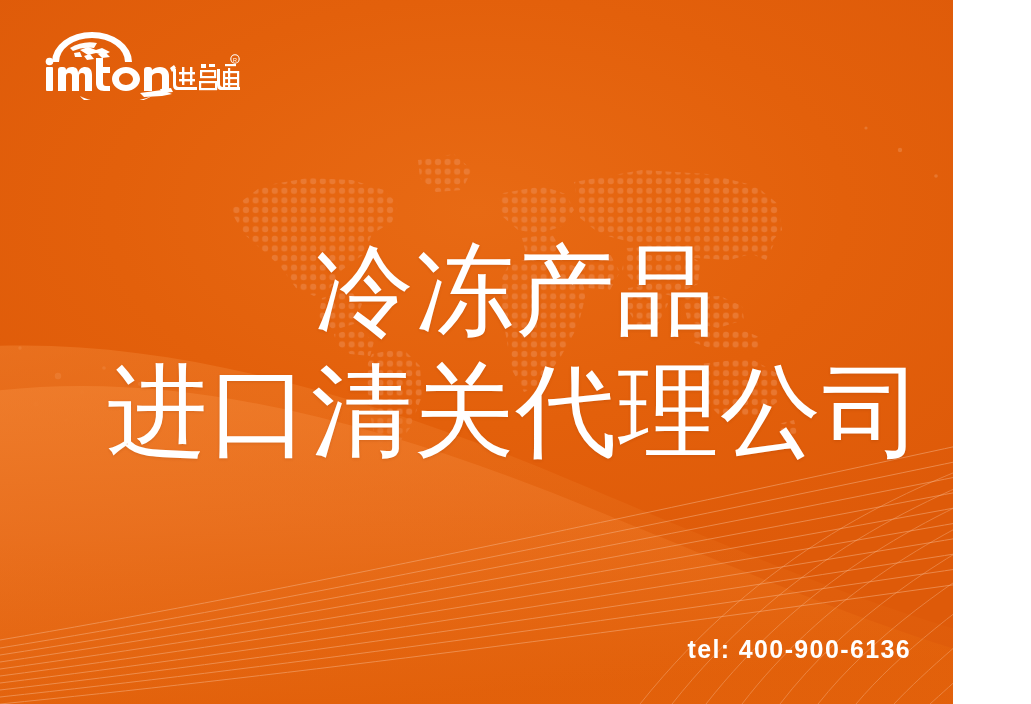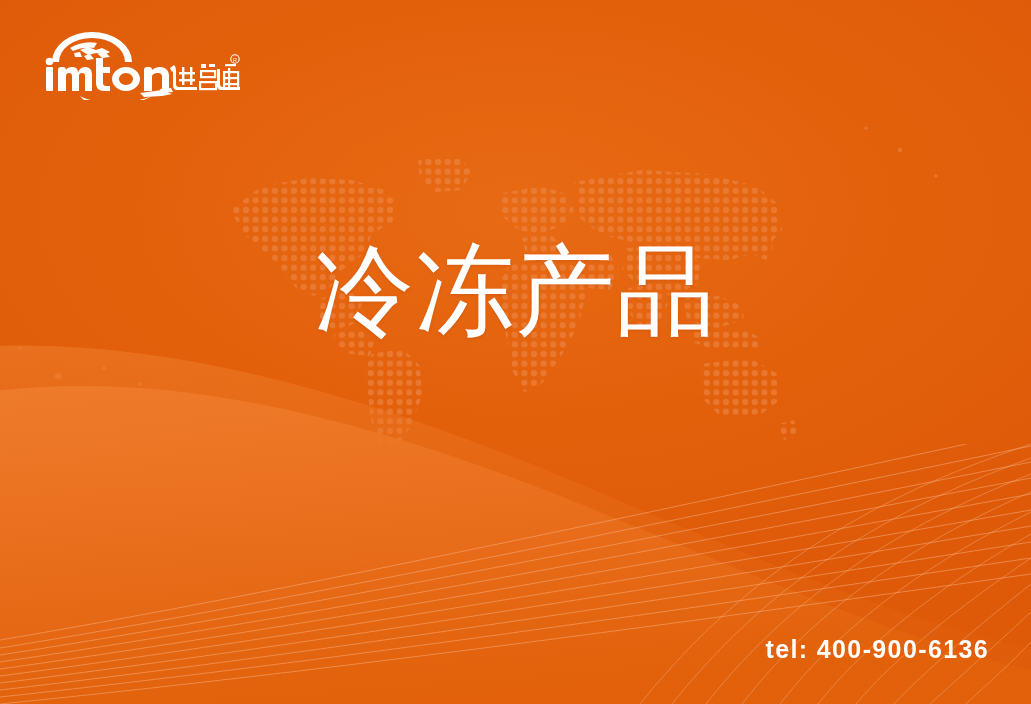--- a/index.html
+++ b/index.html
@@ -6,21 +6,21 @@
     margin: 0;
     padding: 0;
     background: #ffffff;
   }
   body {
     font-family: "Liberation Sans", sans-serif;
   }
 
   #banner {
     position: relative;
-    width: 1031px;
+    width: 953px;
     height: 704px;
     overflow: hidden;
     background: #E3600B;
   }
 
   
   .bg-base {
     position: absolute;
     inset: 0;
     background:
@@ -317,17 +317,18 @@
       <g fill="#ffffff">
         <path d="M40,70 C55,78 88,80 112,70 C100,78 70,82 52,78 C46,76 42,73 40,70 Z"></path>
         <path d="M100,67 L122,64 L132,68 L122,70 L104,71 Z"></path>
         <path d="M120,63 L131,62 L133,66 L122,67 Z"></path>
       </g>
     </svg>
   </div>
 
   <div class="headline">
     <span class="l1">冷冻产品</span>
+    <span class="l2">进口清关代理公司</span>
   </div>
 
   <div class="tel">tel: 400-900-6136</div>
 
 </div>
 
 </body></html>

